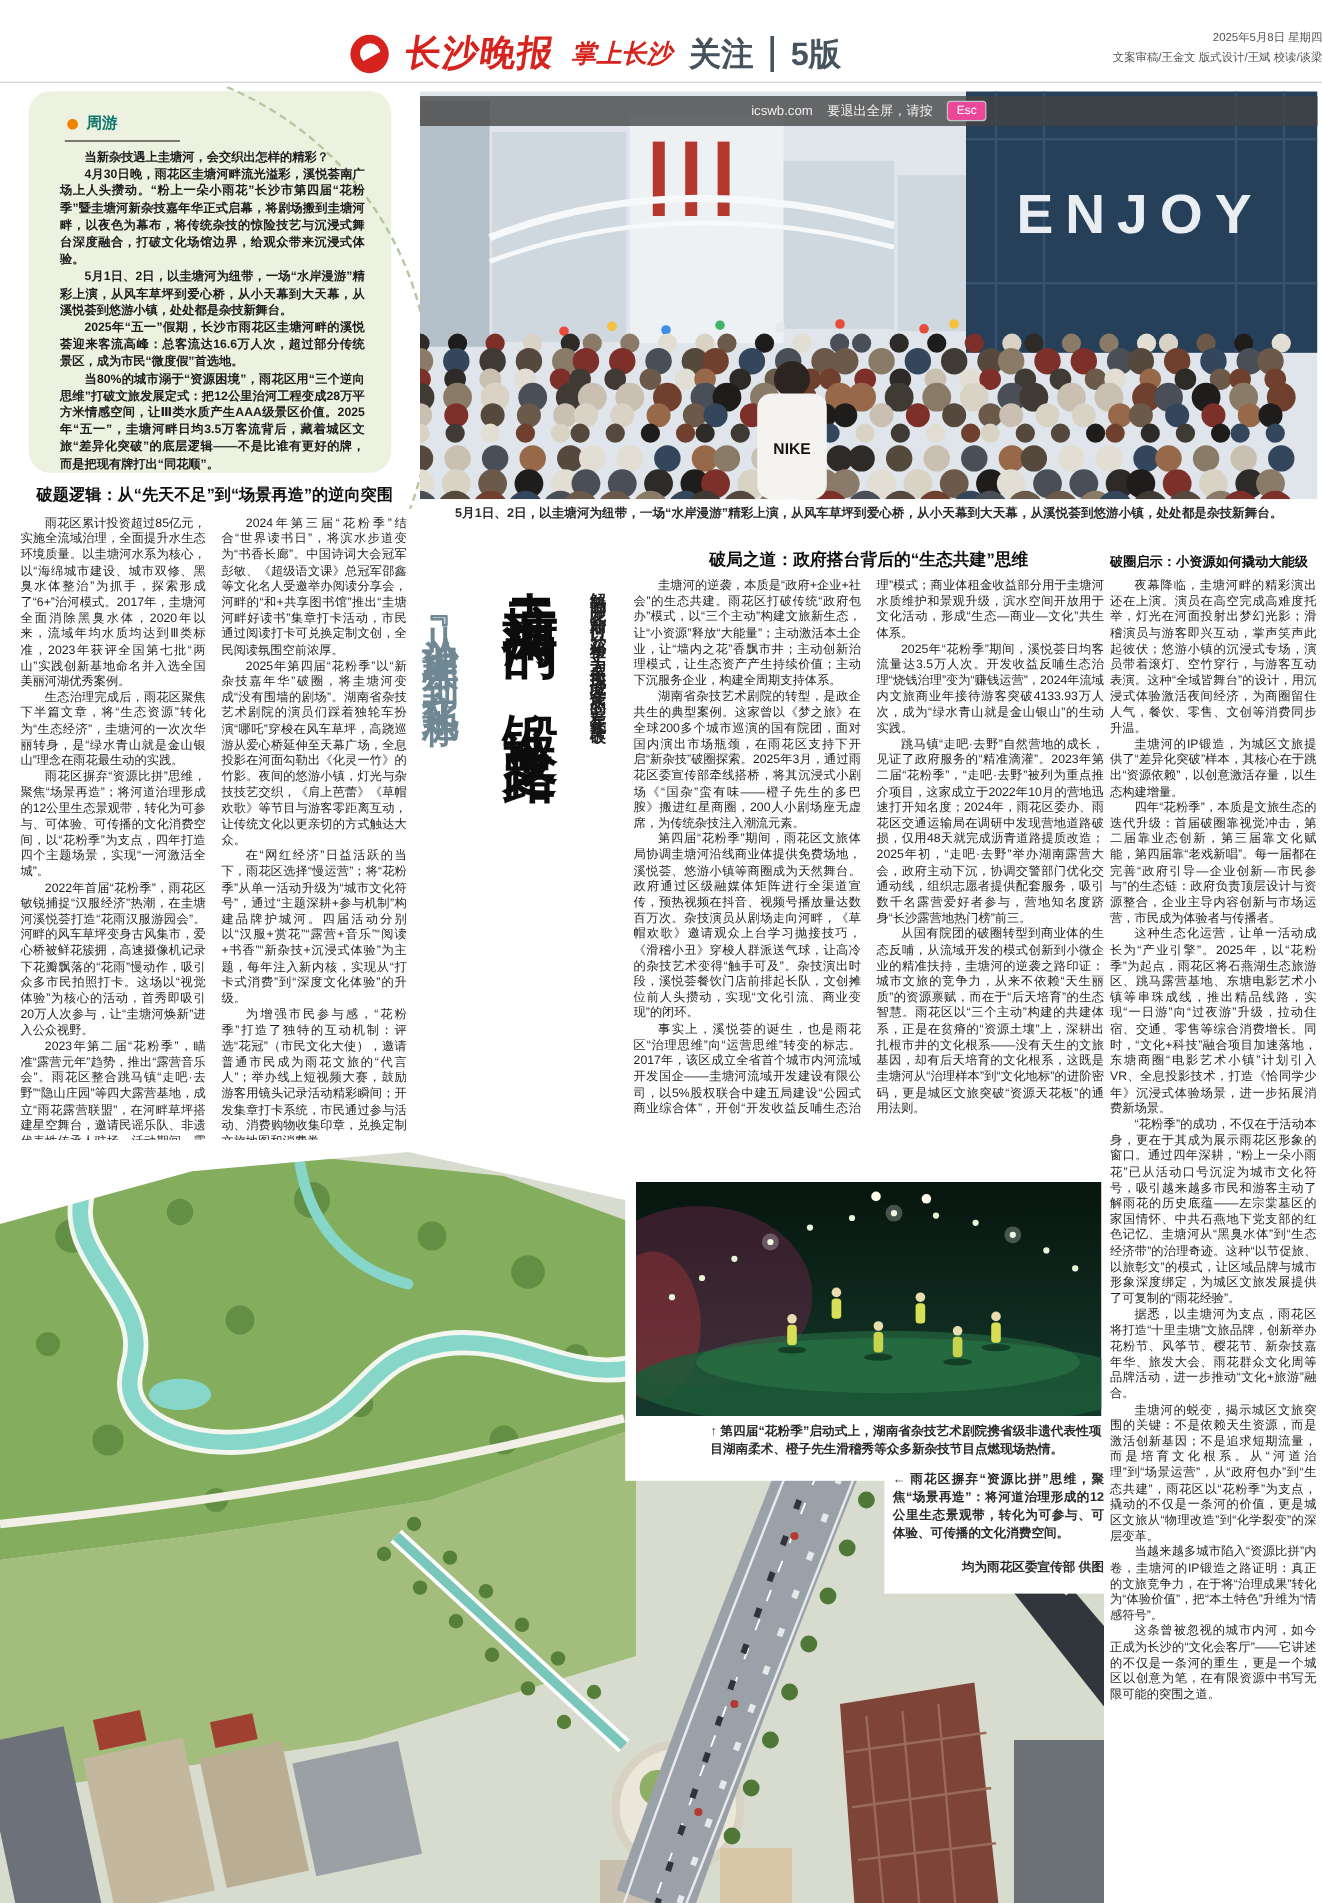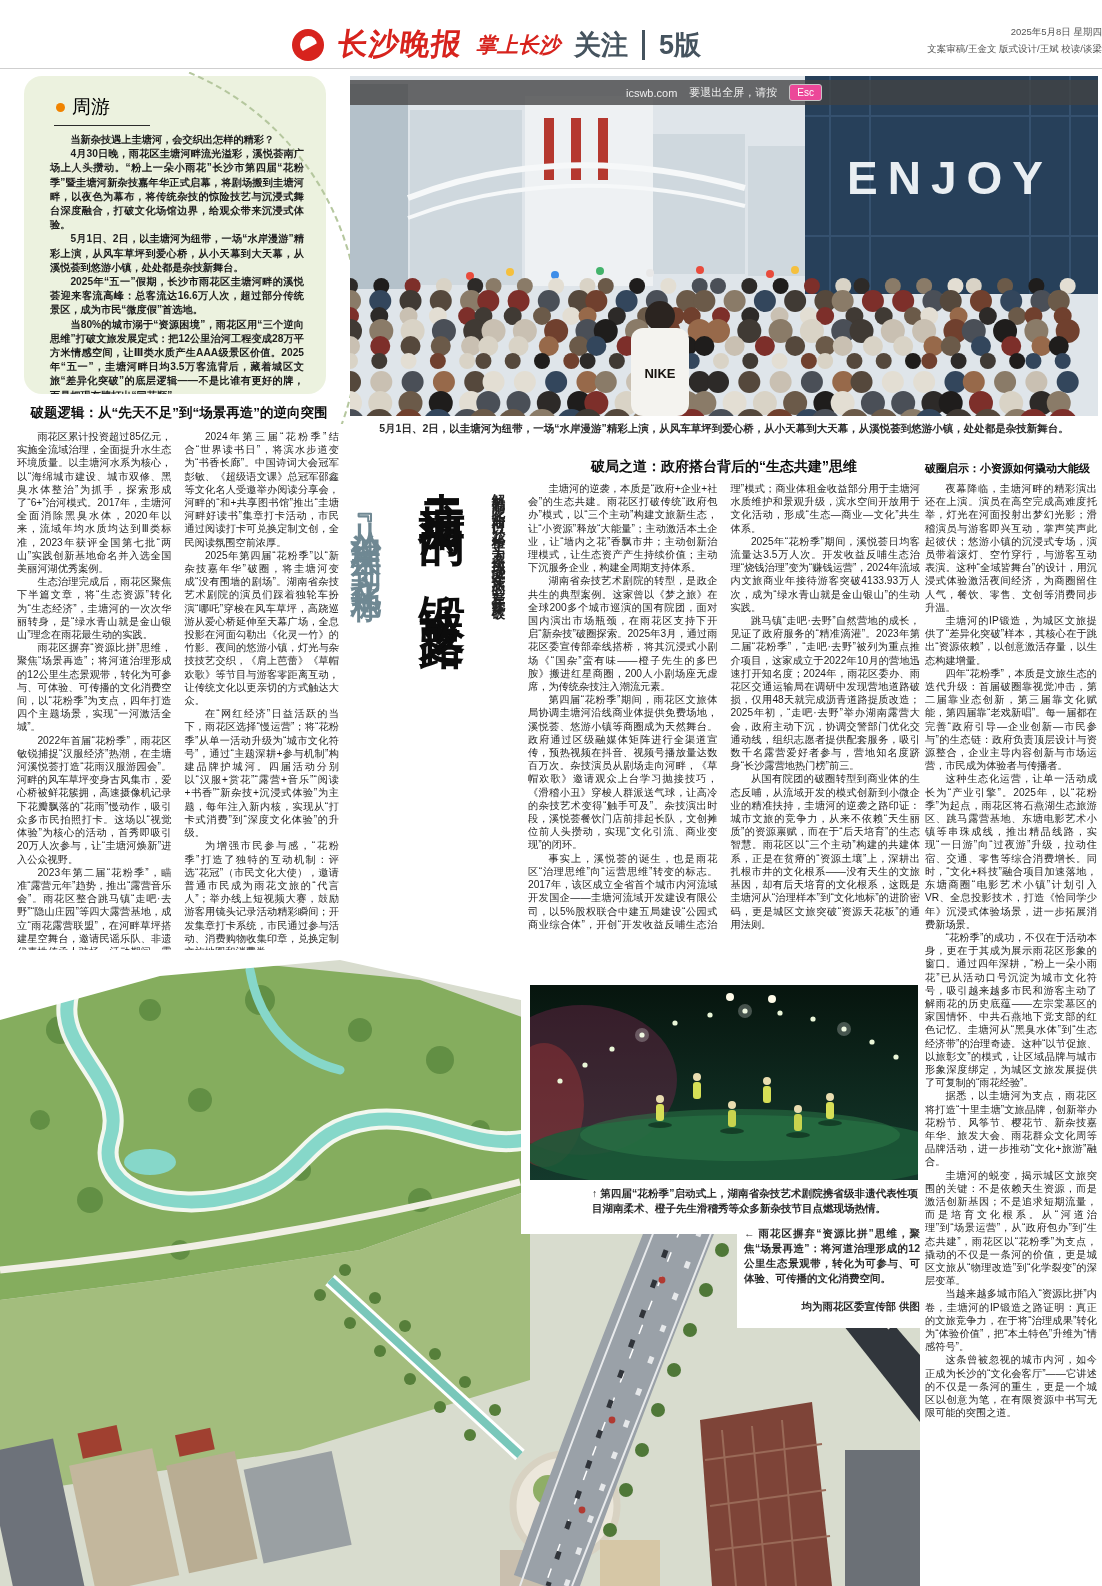--- a/index.html
+++ b/index.html
@@ -19,21 +19,21 @@
   .page-no{font-size:27px;font-weight:700;color:var(--slate);white-space:nowrap}
   .mh-right{position:absolute;right:0;top:24px;text-align:right;font-size:9.5px;color:#555;line-height:1.75}
   .mh-rule{position:absolute;left:0;top:68px;width:1102px;height:1px;background:#cfcfcf}
   
   .lead-wrap{position:absolute;left:14px;top:72px;width:342px;height:352px;overflow:hidden}
   .lead-box{position:absolute;left:10px;top:4px;width:302px;height:318px;background:var(--box-green);border-radius:18px}
   .lead-arc{position:absolute;left:-210px;top:-22px;width:556px;height:556px;border:2px dashed #b5c79e;border-radius:50%}
   .lead-content{position:absolute;left:10px;top:4px;width:302px;height:318px;padding:10px 22px 8px 26px;overflow:hidden}
   .byline{display:flex;align-items:center;gap:7px;border-bottom:1.5px solid #2b2b2b;width:96px;padding:4px 0 5px 2px;margin:4px 0 7px 4px}
   .byline-dot{width:9px;height:9px;border-radius:50%;background:#f08300;flex:0 0 auto}
-  .byline-name{font-size:19px;font-weight:400;color:#000000}
+  .byline-name{font-size:13px;font-weight:700;color:#0f766e}
   .lead-content p{font-size:10.2px;line-height:14.2px;text-align:justify;text-indent:2em;color:#1d1d1d;font-weight:600}
   
   .sec-heading{position:absolute;font-weight:700;color:#0f0f0f;text-align:center}
   .h-left{left:16px;top:404px;width:326px;font-size:13.5px}
   .h-mid{left:528px;top:458px;width:392px;font-size:14px}
   .h-right{left:925px;top:461px;width:172px;font-size:11px;text-align:left}
   .body-text p{font-size:10.2px;line-height:13.2px;text-align:justify;text-indent:2em;color:#1f1f1f}
   .cols-left{position:absolute;left:17px;top:430px;width:322px;height:556px;column-count:2;column-gap:13px;overflow:hidden}
   .cols-mid{position:absolute;left:528px;top:482px;width:392px;height:498px;column-count:2;column-gap:13px;overflow:hidden}
   .col-right{position:absolute;left:925px;top:482px;width:172px;height:1076px;overflow:hidden}

